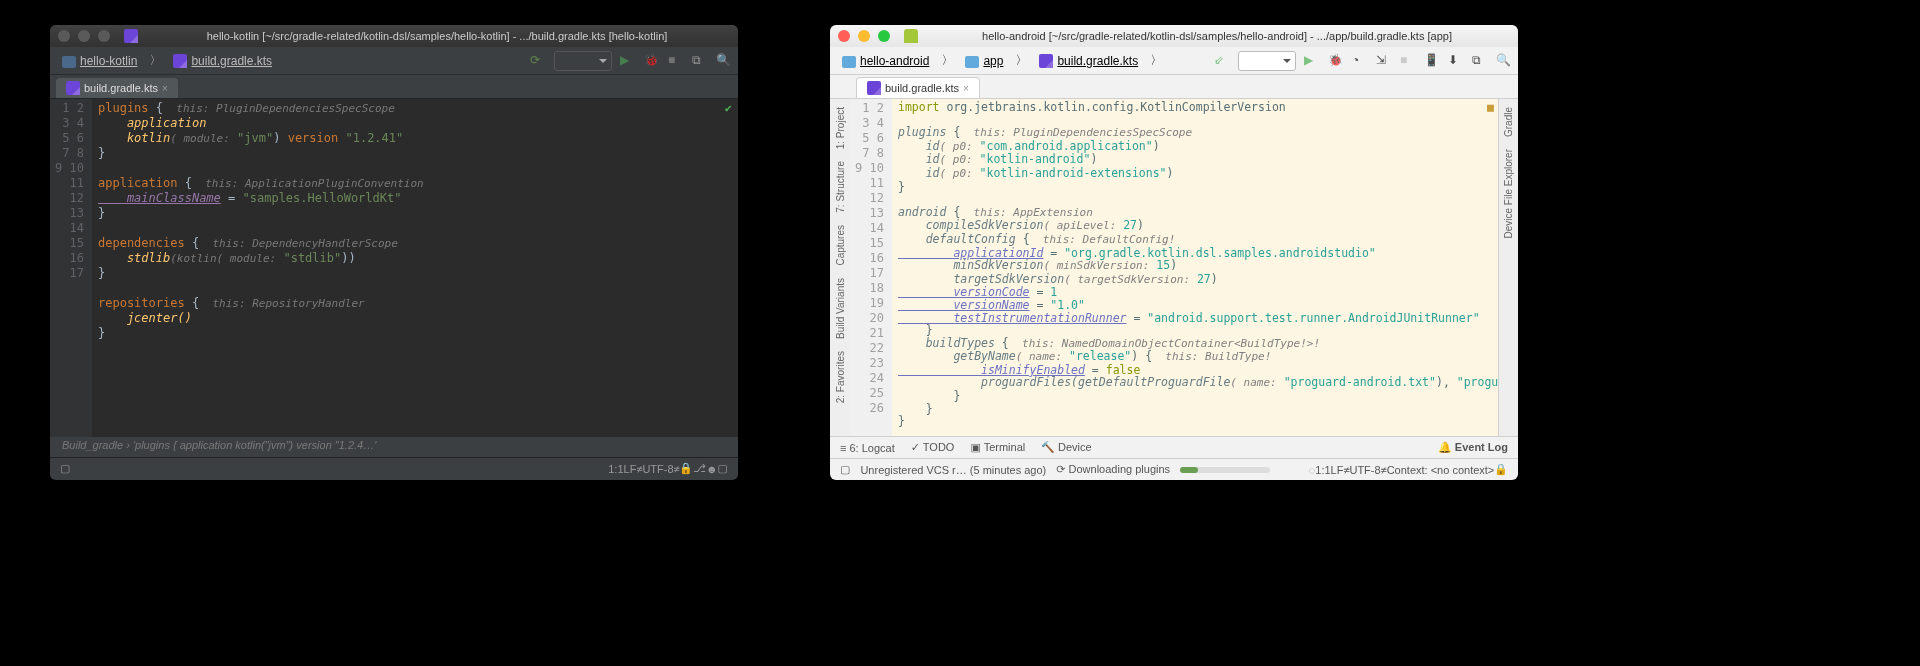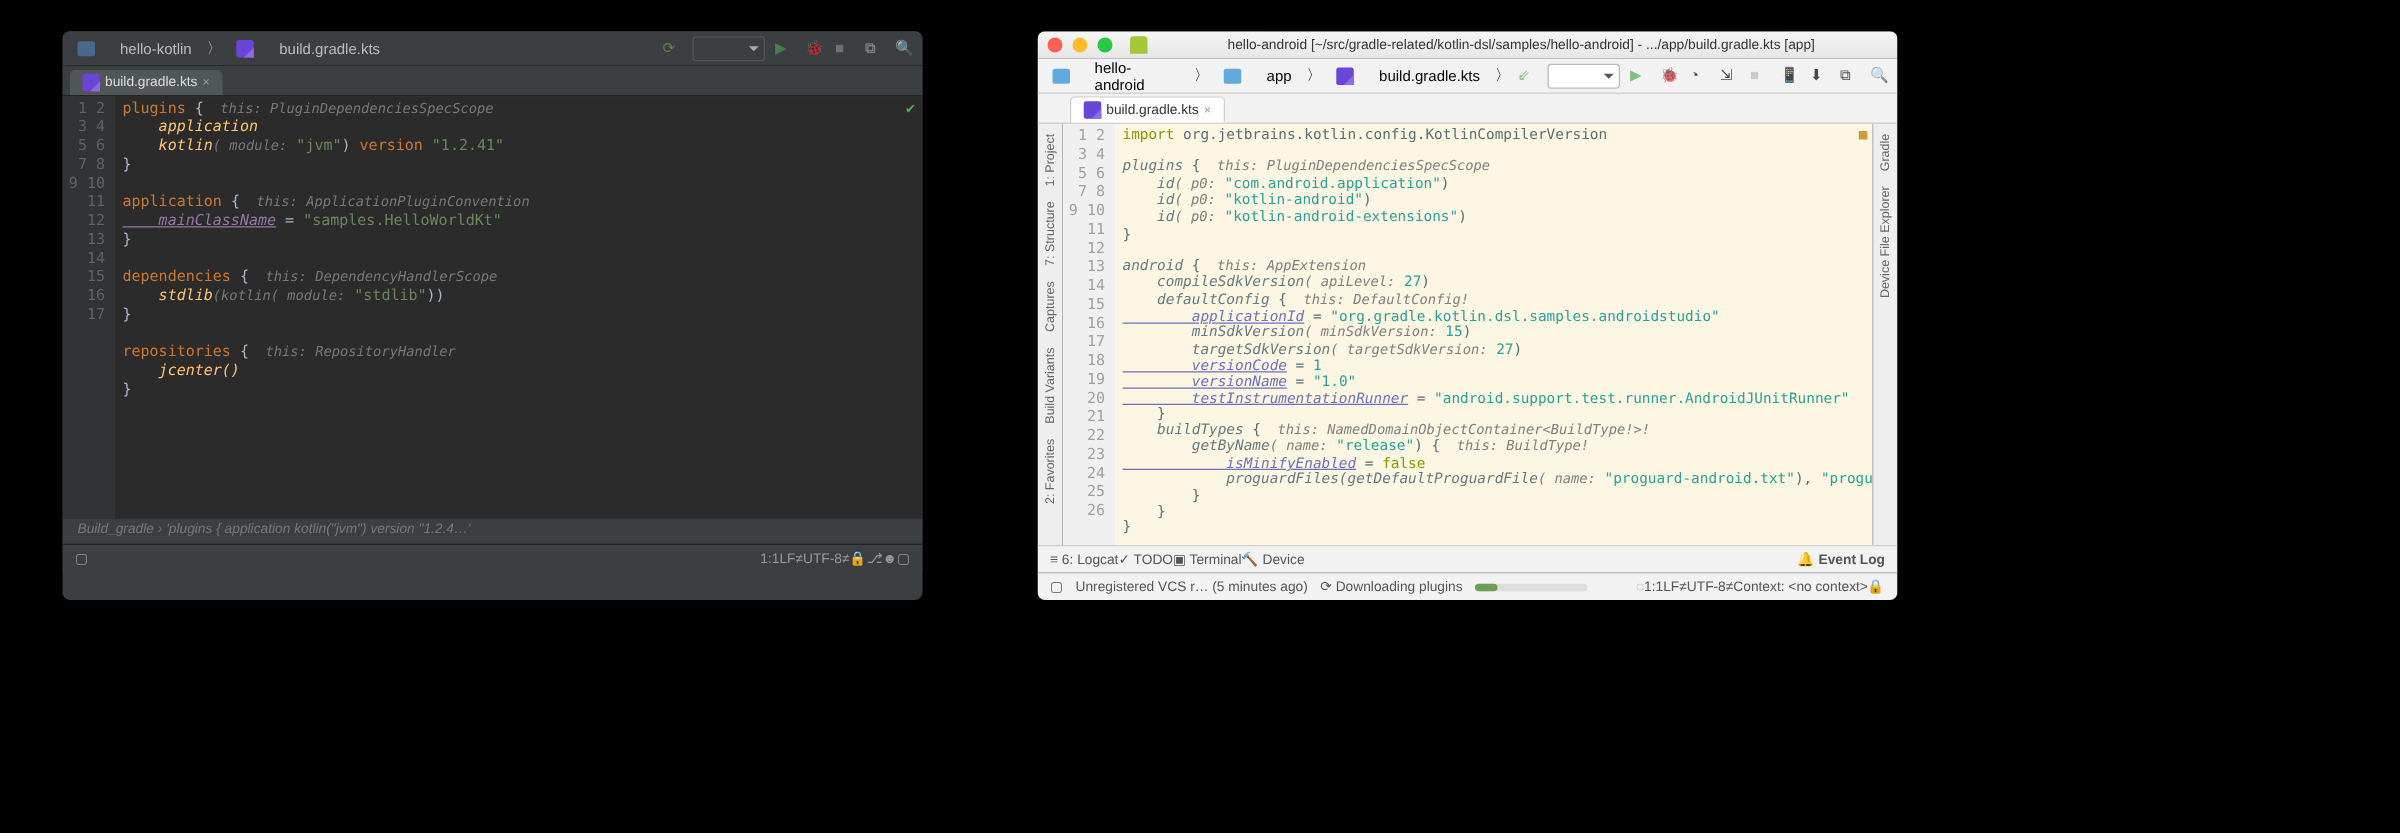--- a/index.html
+++ b/index.html
@@ -23,21 +23,21 @@
   .dark .titlebar { background:linear-gradient(#414141,#323232); color:#ccc; }
   .light .titlebar { background:linear-gradient(#f6f6f6,#e6e6e6); color:#333; }
   .traffic { display:flex; gap:8px; margin-right:8px;}
   .dot { width:12px; height:12px; border-radius:50%; }
   .dark .dot { background:#5a5a5a; }
   .dr { background:#ff5f57;} .dy{background:#febc2e;} .dg{background:#28c840;}
   .title-text{ flex:0 0 auto; white-space:nowrap; overflow:hidden; text-overflow:ellipsis; margin:0 auto;}
   .toolbar { height:28px; display:flex; align-items:center; padding:0 6px; gap:6px; border-bottom:1px solid rgba(0,0,0,.3);}
   .dark .toolbar{ background:#3c3f41; }
   .light .toolbar{ background:#f2f2f2; border-bottom:1px solid #cfcfcf;}
-  .crumb{ display:flex; align-items:center; gap:20px; padding:2px 6px; border-radius:3px;}
+  .crumb{ display:flex; align-items:flex-end; gap:4px; padding:2px 6px; border-radius:3px;text-decoration:underline;}
   .dark .crumb{ color:#bbb;}
   .light .crumb{ color:#000000;}
   .tb-right{ margin-left:auto; display:flex; gap:8px; align-items:center;}
   .tb-ico{ width:16px;height:16px; opacity:.7;}
   .tb-select{ height:20px; width:58px; border:1px solid #555; background:#3c3f41; color:#aaa; font-size:11px; border-radius:3px; display:flex;align-items:center;justify-content:flex-end;padding:0 4px;}
   .light .tb-select{ border-color:#bbb; background:#fff; color:#555;}
   .tabrow{ height:24px; display:flex; align-items:flex-end; padding-left:6px; border-bottom:1px solid rgba(0,0,0,.4);}
   .dark .tabrow{ background:#3c3f41;}
   .light .tabrow{ background:#f2f2f2; border-bottom:1px solid #cfcfcf;}
   .tab{ display:flex; align-items:center; gap:4px; padding:3px 10px; font-size:11px; border-top-left-radius:4px;border-top-right-radius:4px;}
@@ -69,33 +69,42 @@
   .dark .prop{ text-decoration:underline; color:#9876aa;}
   .bc-bar{ height:20px; padding:2px 12px; font-size:11px; font-style:italic;}
   .dark .bc-bar{ background:#3c3f41; color:#787878;}
   .status{ height:22px; display:flex; align-items:center; gap:10px; padding:0 10px; font-size:11px;}
   .dark .status{ background:#3c3f41; color:#999; border-top:1px solid #222;}
   .light .status{ background:#f2f2f2; color:#555; border-top:1px solid #cfcfcf;}
   .status .right{ margin-left:auto; display:flex; align-items:center;}
   .sidebar{ width:20px; background:#eee; display:flex; flex-direction:column; align-items:center; gap:4px; padding:4px 0; font-size:10px; color:#666;}
   .sidebar .v{ writing-mode:vertical-rl; transform:rotate(180deg); padding:4px 0;}
   .green-check{ color:#4caf50; font-weight:bold;}
-  .twbar{ height:22px; display:flex; align-items:center; gap:0; padding:0 10px; font-size:11px; border-top:1px solid #cfcfcf; background:#f2f2f2; color:#555;}
+  .twbar{ height:22px; display:flex; align-items:center; gap:16px; padding:0 10px; font-size:11px; border-top:1px solid #cfcfcf; background:#f2f2f2; color:#555;}
   .twbar .ev{ margin-left:auto;font-weight:bold;}
   .kts-ico{ width:14px;height:14px; background:#6b44d8; border-radius:2px; display:inline-block; position:relative;}
   .kts-ico::after{content:""; position:absolute; right:0;bottom:0;border:4px solid transparent; border-right-color:#8e6be0; border-bottom-color:#8e6be0;}
   .folder-ico{width:14px;height:12px;background:#62aadc;border-radius:2px;display:inline-block;}
   .dark .folder-ico{background:#4a688a;}
   .and-ico{width:14px;height:14px;background:#a4c639;border-radius:3px 3px 0 0;display:inline-block;}
   .caret{display:inline-block;border:4px solid transparent;border-top-color:currentColor;transform:translateY(2px);}
 </style>
 </head>
 <body>
 
 <div class="window dark" style="left:50px; top:25px; width:688px; height:455px;">
+  <div class="titlebar">
+    <div class="traffic">
+      <div class="dot"></div>
+      <div class="dot"></div>
+      <div class="dot"></div>
+    </div>
+    <span class="kts-ico"></span>
+    <span class="title-text">hello-kotlin [~/src/gradle-related/kotlin-dsl/samples/hello-kotlin] - .../build.gradle.kts [hello-kotlin]</span>
+  </div>
   <div class="toolbar">
     <div class="crumb">
       <span class="folder-ico"></span>
       <span>hello-kotlin</span>
     </div>
     <span class="sep">〉</span>
     <div class="crumb">
       <span class="kts-ico"></span>
       <span>build.gradle.kts</span>
     </div>

